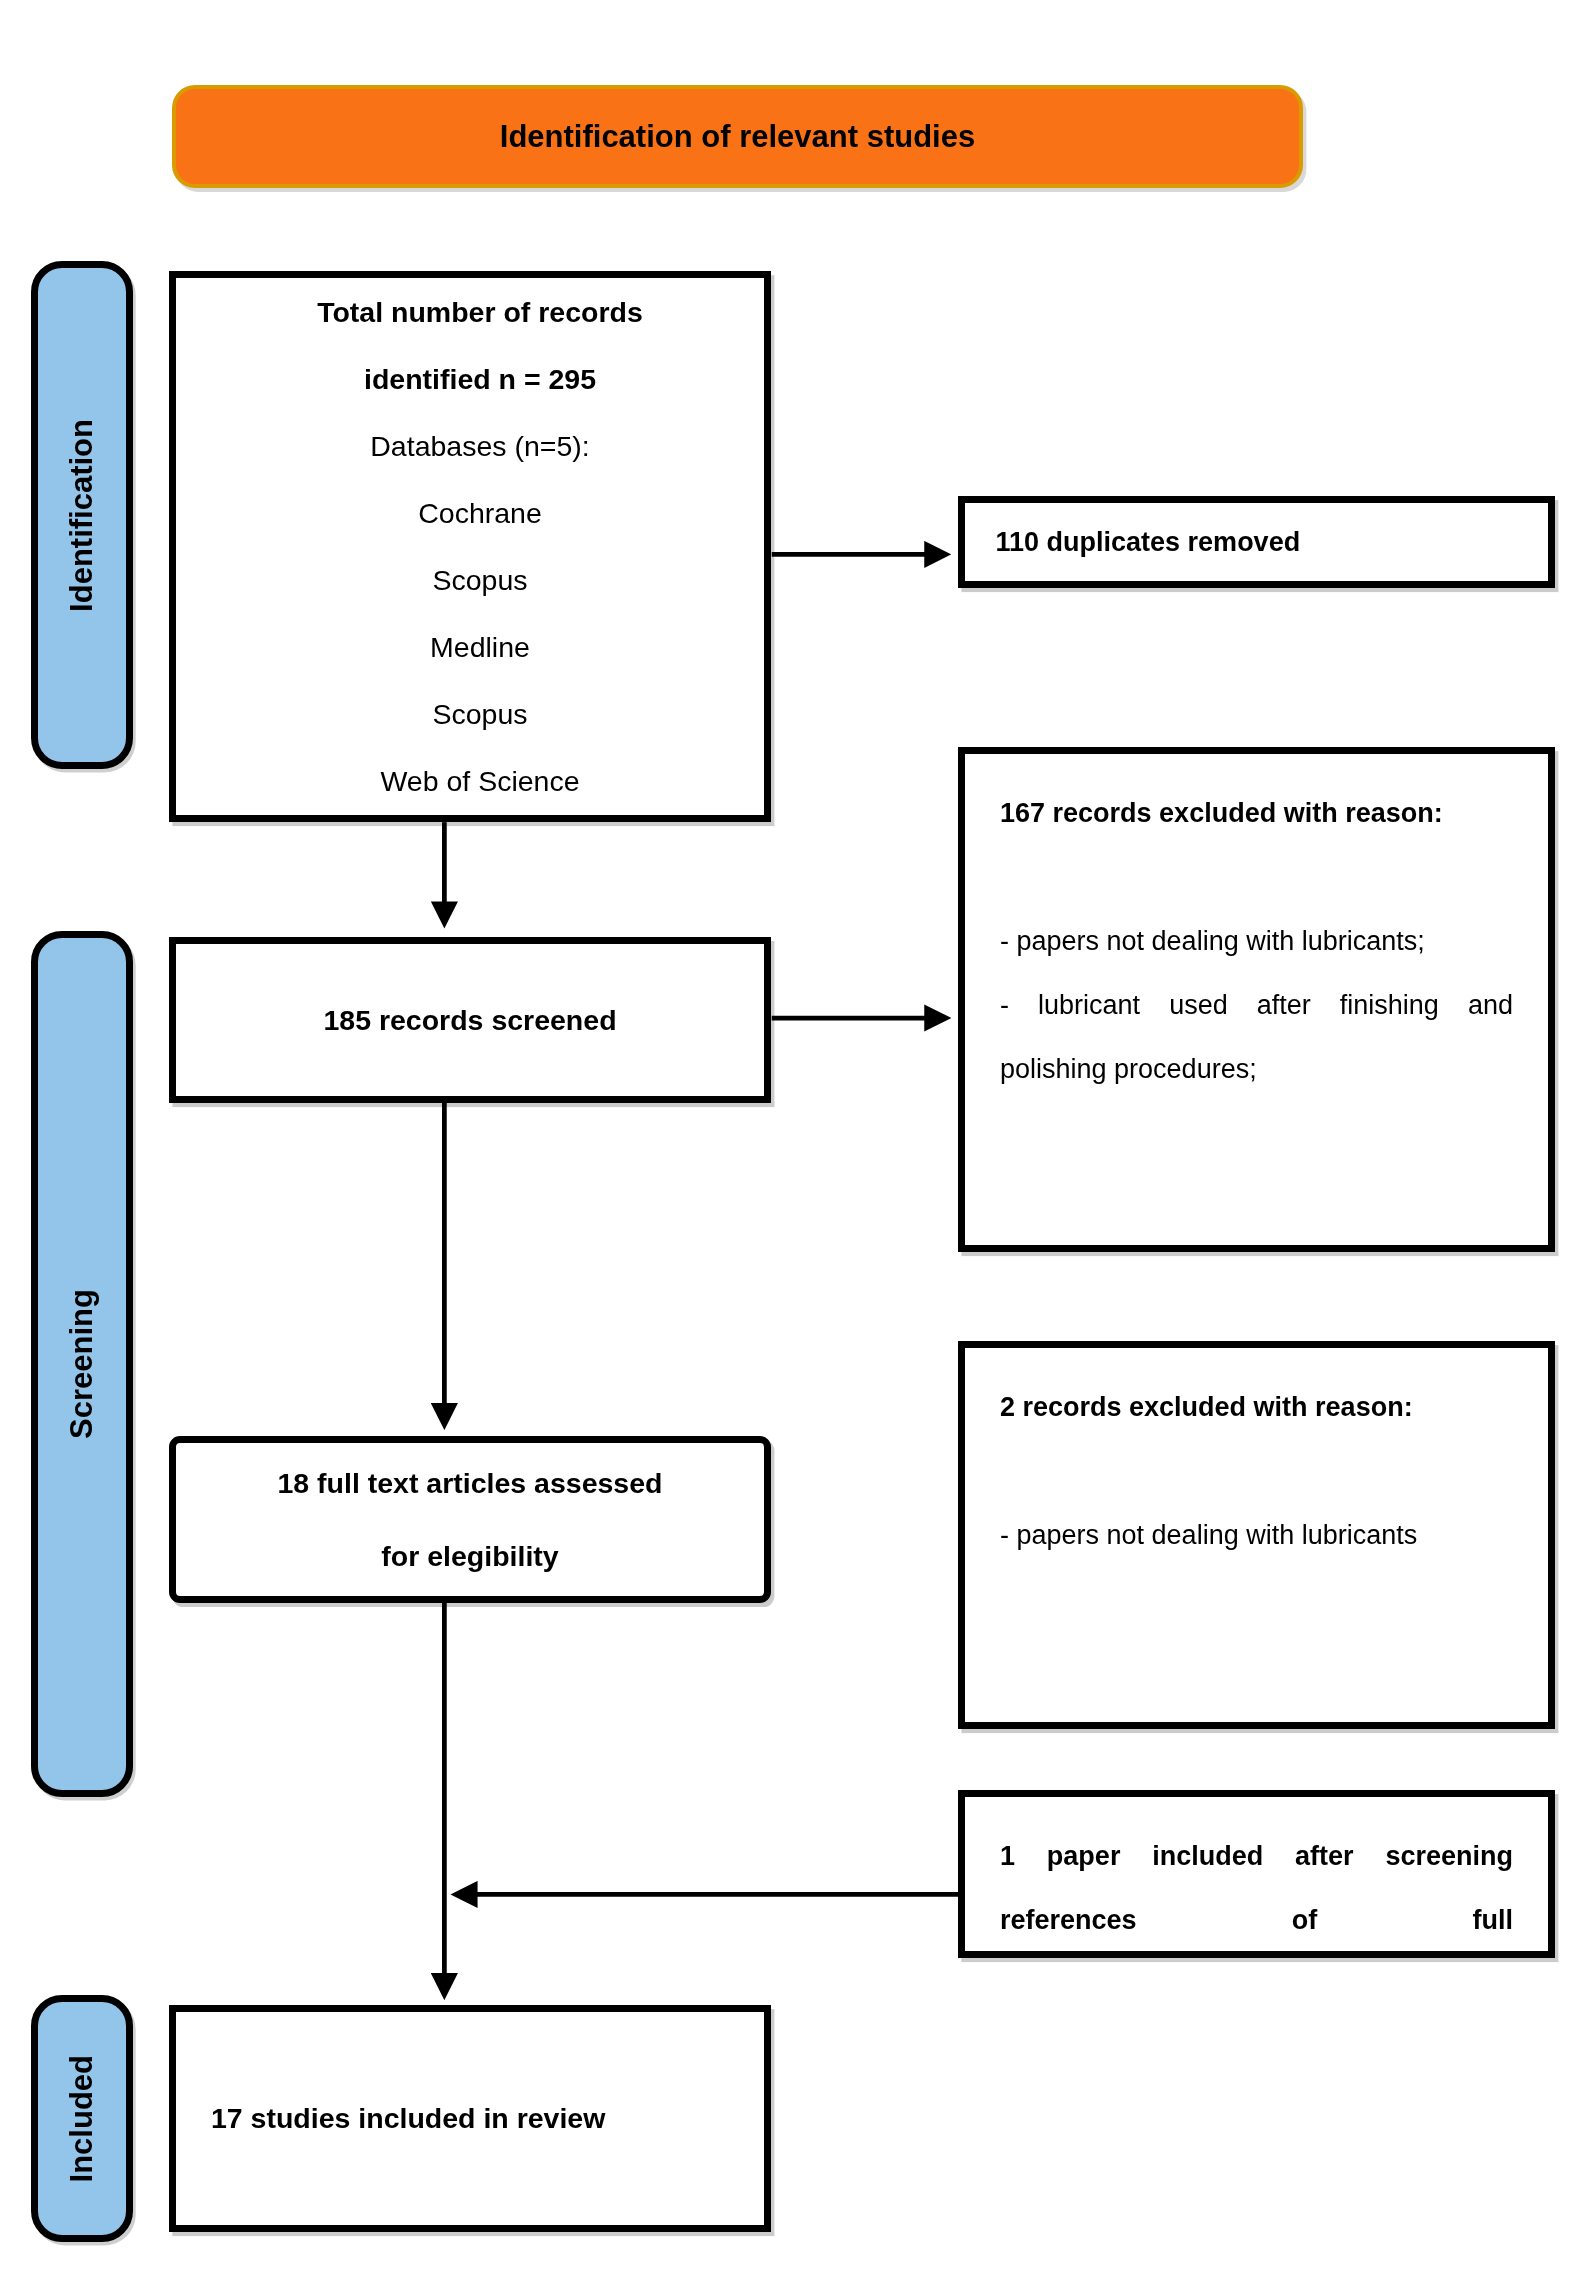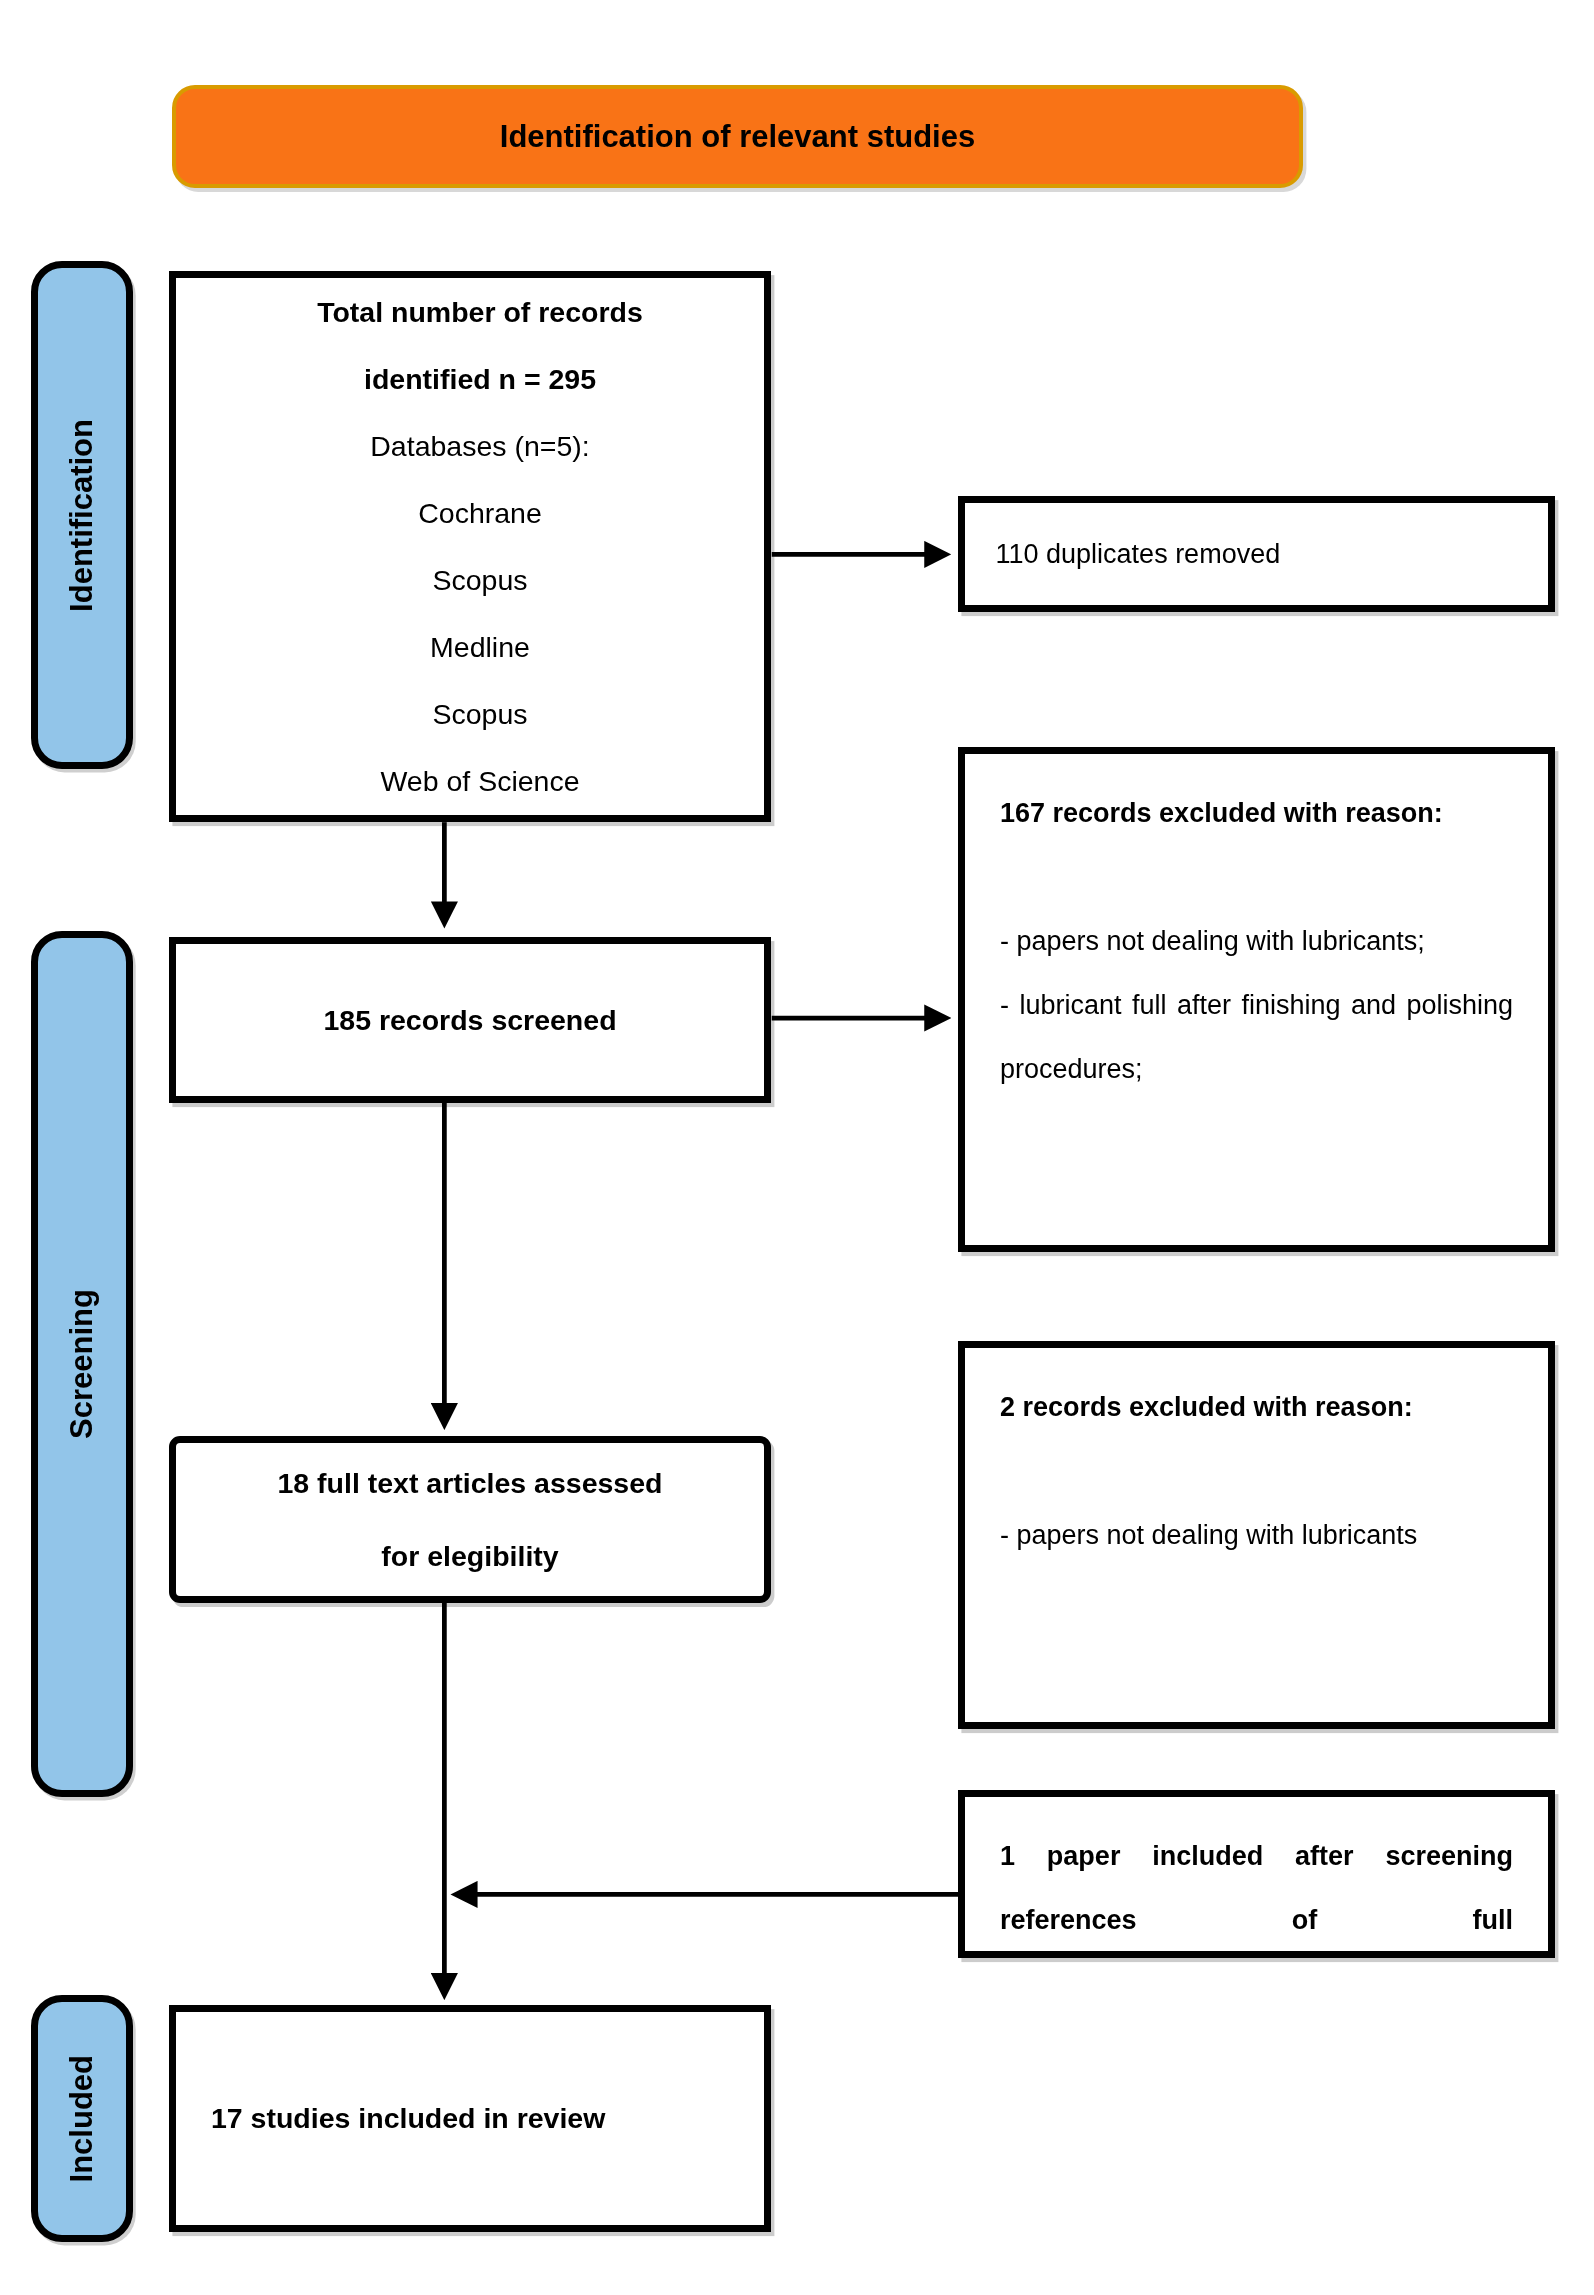--- a/index.html
+++ b/index.html
@@ -37,21 +37,21 @@
   .right-col{left:958px;width:597px;}
   .centered{display:flex;flex-direction:column;justify-content:center;text-align:center;}
   .box-identified{top:271px;height:551px;padding-left:20px;}
   .box-identified div{line-height:67px;}
   .box-screened{top:937px;height:166px;}
   .box-screened div{line-height:73px;}
   .box-fulltext{top:1436px;height:167px;border-radius:11px;}
   .box-fulltext div{line-height:73px;}
   .box-included{top:2005px;height:227px;display:flex;align-items:center;padding-left:35px;font-weight:bold;}
   .bold{font-weight:bold;}
-  .box-duplicates{top:496px;height:116px;display:flex;align-items:center;padding-left:30.5px;font-size:27px;}
+  .box-duplicates{top:496px;height:92px;display:flex;align-items:center;padding-left:30.5px;font-size:27px;font-weight:bold;}
   .parabox{font-size:27px;padding:27px 35px 0 35px;}
   .parabox p{margin:0;line-height:64px;text-align:justify;}
   .parabox p.head{font-weight:bold;}
   .parabox p.gap{margin-top:64px;}
   .box-excl-screening{top:747px;height:505px;}
   .box-excl-fulltext{top:1341px;height:388px;padding-right:66px;}
   .box-added{top:1790px;height:168px;display:flex;flex-direction:column;justify-content:center;}
   .box-added p{margin:0;line-height:64px;font-weight:bold;text-align:justify;text-align-last:justify;}
   
   .arrows{position:absolute;left:0;top:0;width:1595px;height:2295px;pointer-events:none;}
@@ -99,21 +99,21 @@
     <span>17 studies included in review</span>
   </div>
 
   <div class="fbox right-col box-duplicates">
     <span>110 duplicates removed</span>
   </div>
 
   <div class="fbox right-col parabox box-excl-screening">
     <p class="head">167 records excluded with reason:</p>
     <p class="gap">- papers not dealing with lubricants;</p>
-    <p>- lubricant full after finishing and polishing procedures;</p>
+    <p>- lubricant used after finishing and polishing procedures;</p>
   </div>
 
   <div class="fbox right-col parabox box-excl-fulltext">
     <p class="head">2 records excluded with reason:</p>
     <p class="gap">- papers not dealing with lubricants</p>
   </div>
 
   <div class="fbox right-col parabox box-added">
     <p>1 paper included after screening references of full</p>
   </div>

